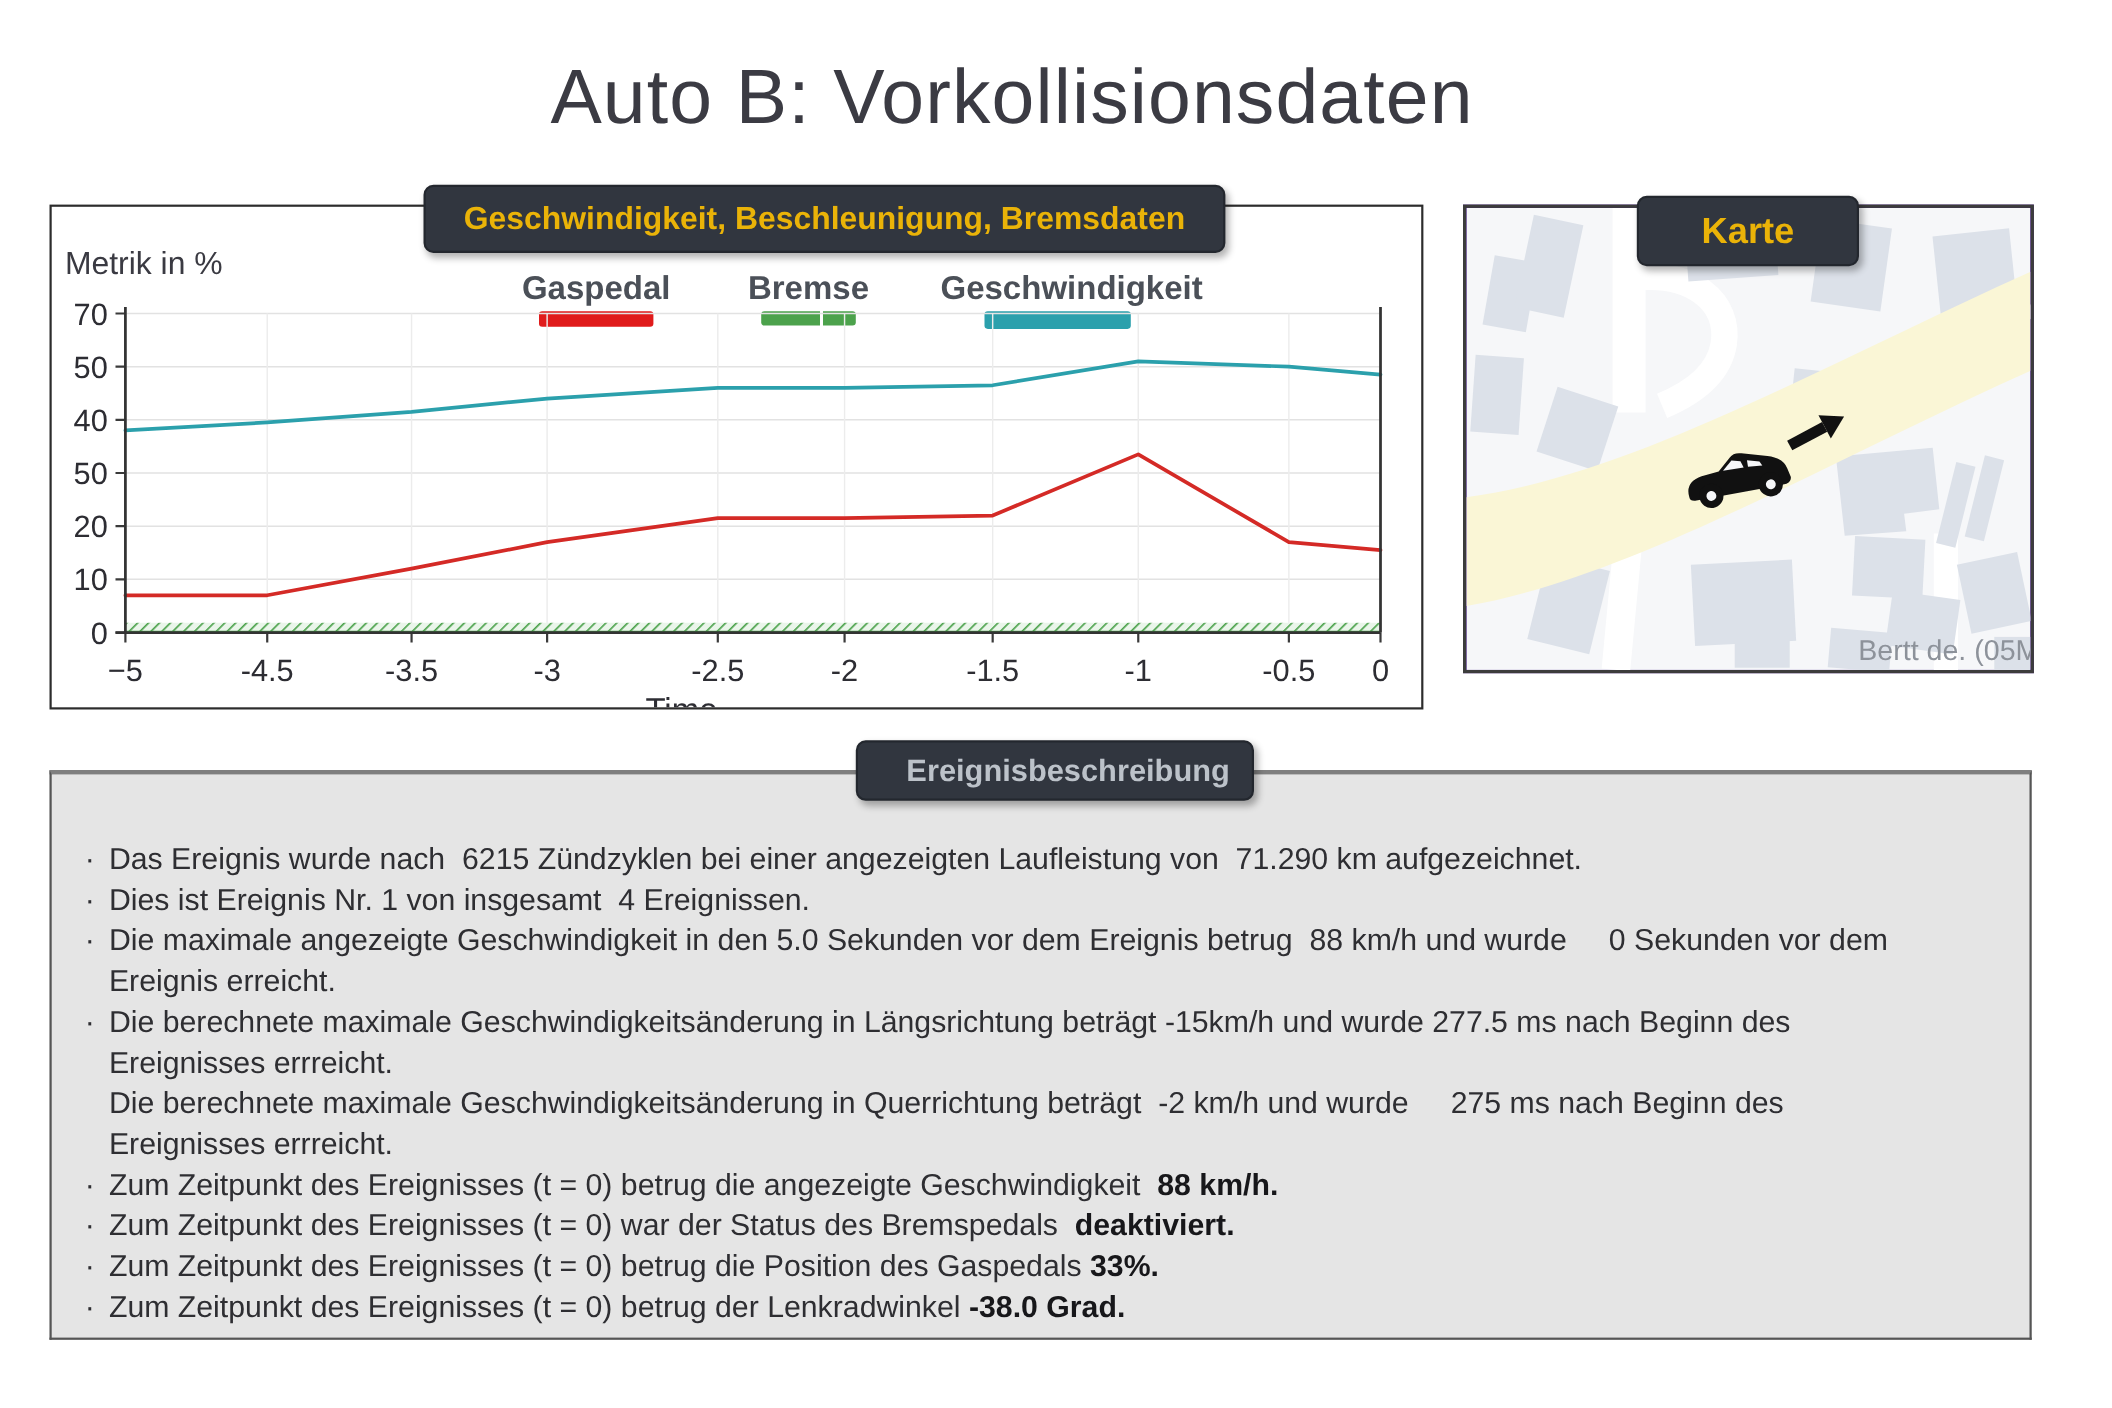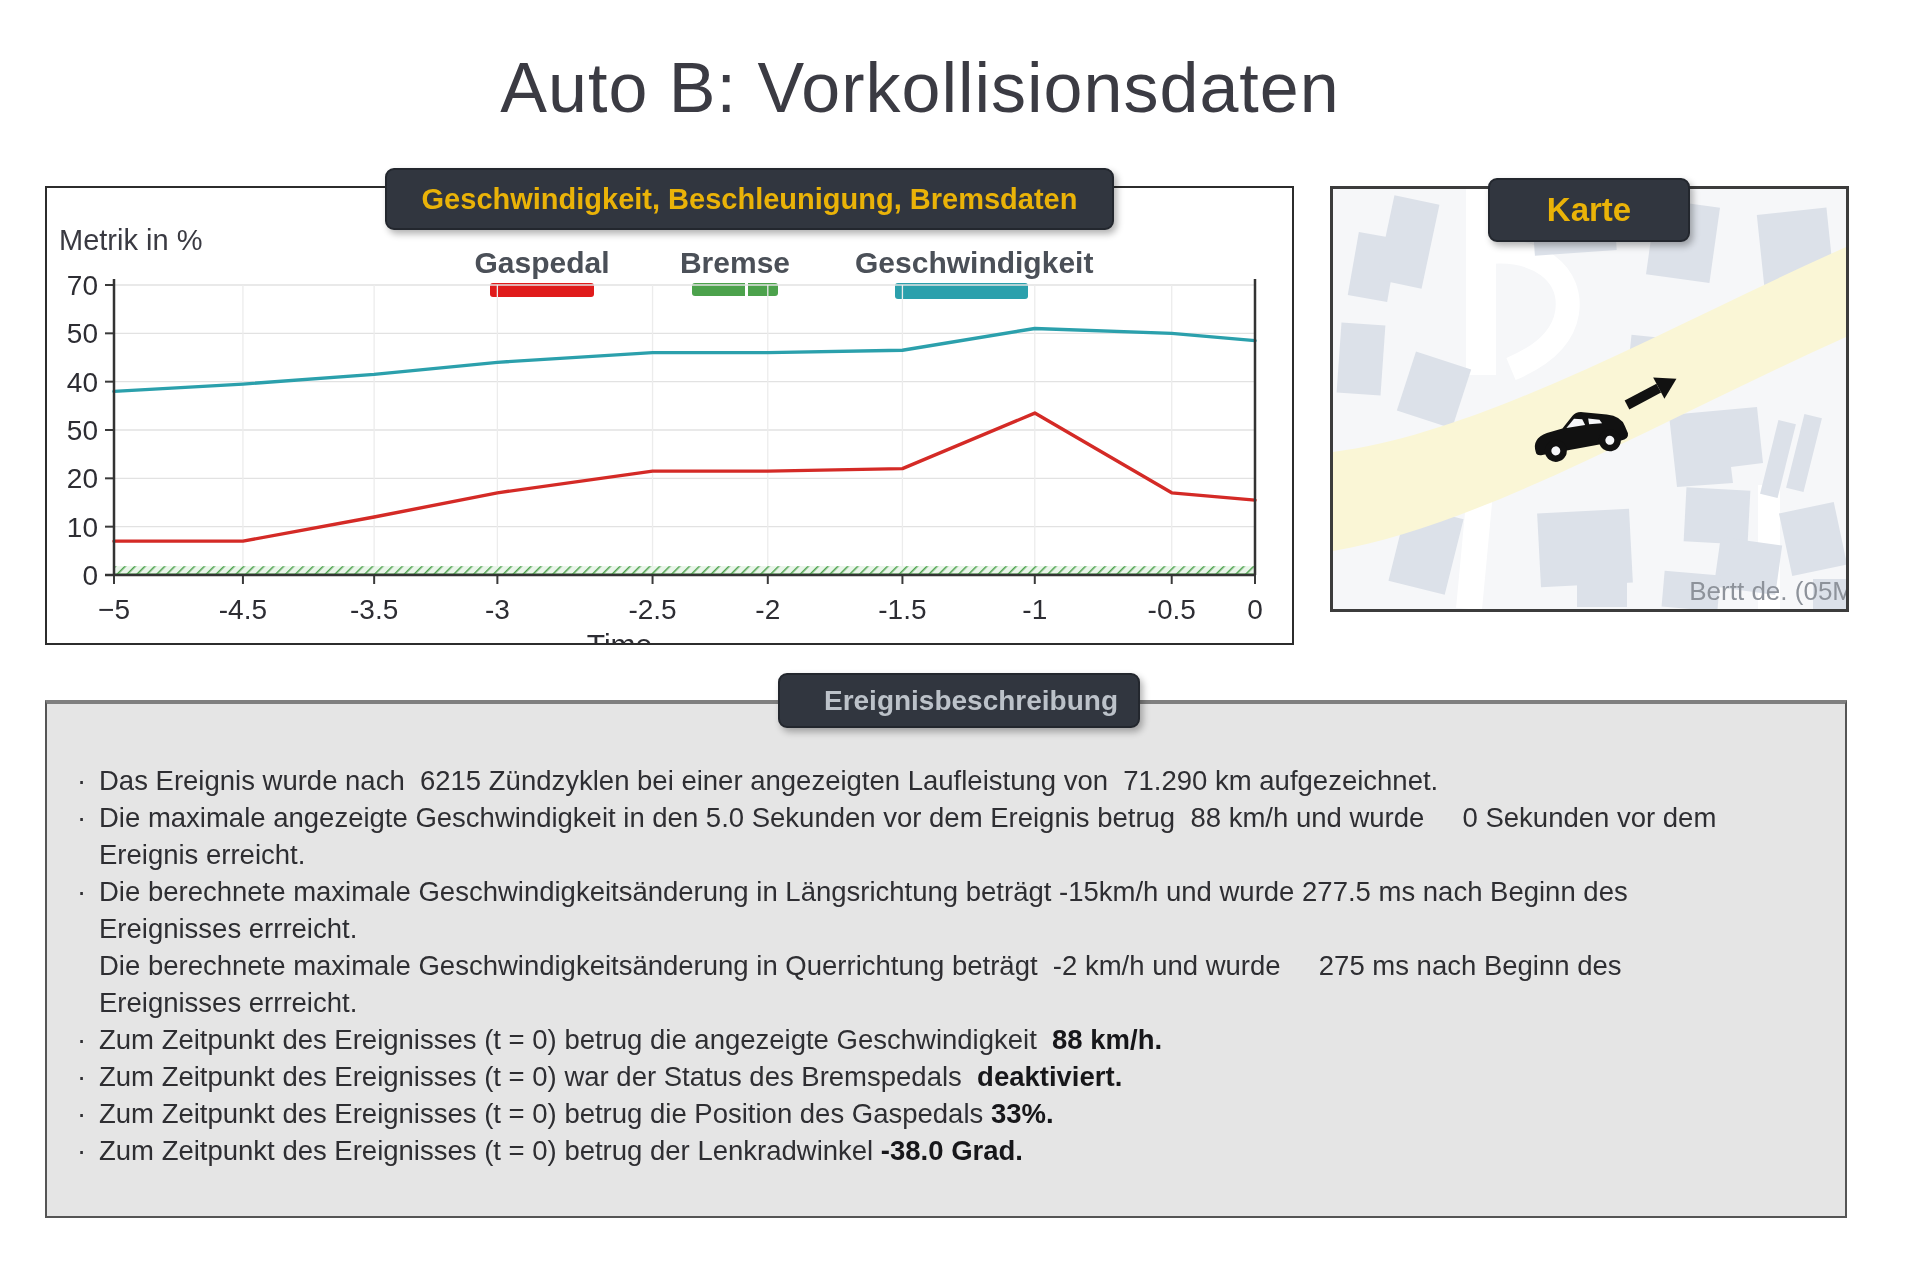--- a/index.html
+++ b/index.html
@@ -197,20 +197,21 @@
     </svg>
     <div class="map-attrib">Bertt de. (05M</div>
   </div>
   <div class="tab map-tab">
     <span>Karte</span>
   </div>
 
   <div class="desc-panel">
     <div class="desc-lines" id="desc-lines">
         <div class="desc-line"><span class="blt">·</span><span>Das Ereignis wurde nach  6215 Zündzyklen bei einer angezeigten Laufleistung von  71.290 km aufgezeichnet.</span></div>
+        <div class="desc-line"><span class="blt">·</span><span>Dies ist Ereignis Nr. 1 von insgesamt  4 Ereignissen.</span></div>
         <div class="desc-line"><span class="blt">·</span><span>Die maximale angezeigte Geschwindigkeit in den 5.0 Sekunden vor dem Ereignis betrug  88 km/h und wurde     0 Sekunden vor dem</span></div>
         <div class="desc-line"><span class="blt"></span><span>Ereignis erreicht.</span></div>
         <div class="desc-line"><span class="blt">·</span><span>Die berechnete maximale Geschwindigkeitsänderung in Längsrichtung beträgt -15km/h und wurde 277.5 ms nach Beginn des</span></div>
         <div class="desc-line"><span class="blt"></span><span>Ereignisses errreicht.</span></div>
         <div class="desc-line"><span class="blt"></span><span>Die berechnete maximale Geschwindigkeitsänderung in Querrichtung beträgt  -2 km/h und wurde     275 ms nach Beginn des</span></div>
         <div class="desc-line"><span class="blt"></span><span>Ereignisses errreicht.</span></div>
         <div class="desc-line"><span class="blt">·</span><span>Zum Zeitpunkt des Ereignisses (t = 0) betrug die angezeigte Geschwindigkeit  </span><b>88 km/h.</b></div>
         <div class="desc-line"><span class="blt">·</span><span>Zum Zeitpunkt des Ereignisses (t = 0) war der Status des Bremspedals  </span><b>deaktiviert.</b></div>
         <div class="desc-line"><span class="blt">·</span><span>Zum Zeitpunkt des Ereignisses (t = 0) betrug die Position des Gaspedals </span><b>33%.</b></div>
         <div class="desc-line"><span class="blt">·</span><span>Zum Zeitpunkt des Ereignisses (t = 0) betrug der Lenkradwinkel </span><b>-38.0 Grad.</b></div>

